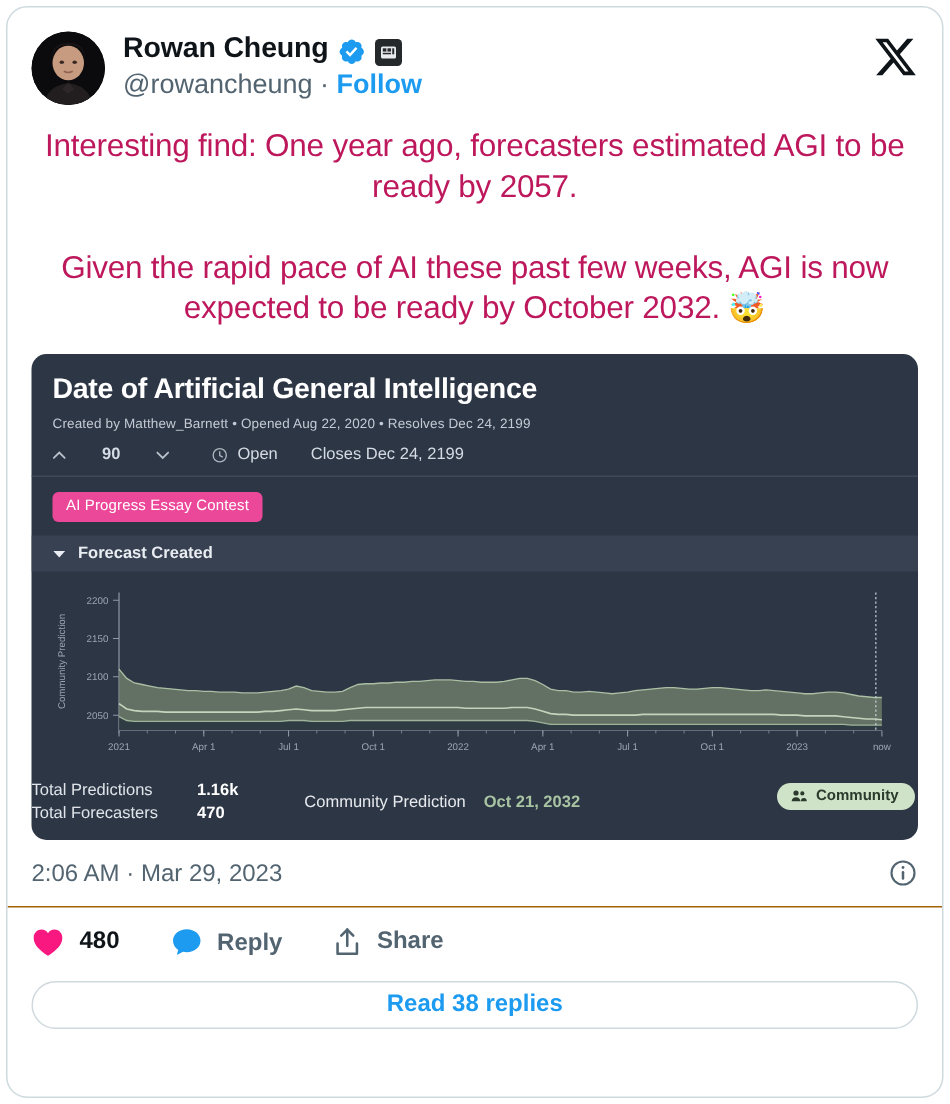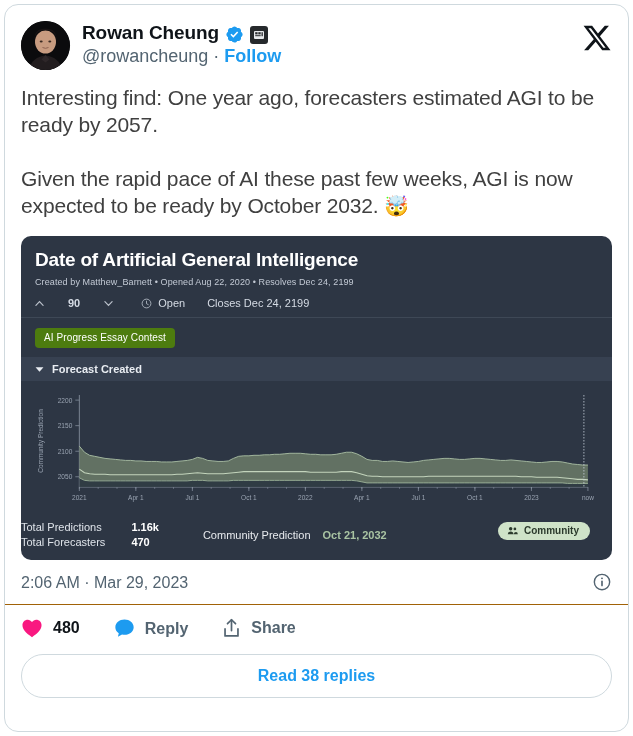--- a/index.html
+++ b/index.html
@@ -59,21 +59,21 @@
   .x-logo {
     position: absolute; right: 16px; top: 18px;
     width: 30px; height: 30px;
   }
   .x-logo svg { width: 30px; height: 30px; display: block; }
 
   
   .tw-text {
     padding: 14px 16px 0 16px;
     font-size: 21px; line-height: 27px;
-    color: #404040; letter-spacing: -0.15px;
+    color: #be185d; letter-spacing: -0.15px; text-align: center;
   }
   .tw-text p { margin: 0; }
   .tw-text .gap { height: 27px; }
   .emoji { font-size: 20px; }
 
   
   .embed {
     margin: 16px 16px 0 16px;
     background: #2d3644;
     border-radius: 10px;
@@ -100,21 +100,21 @@
   .meta-votes .cnt { font-weight: bold; font-size: 11px; }
   .meta-open {
     display:flex; align-items:center; gap:6px; margin-left: 28px;
   }
   .clock { width: 11px; height: 11px; display:block; opacity:.8; }
   .meta-closes { margin-left: 22px; }
 
   .tag-row { padding: 9px 14px 9px 14px; }
   .tag-pill {
     display:inline-block;
-    background: #4d7c0f;
+    background: #ec4899;
     color: #ffffff;
     font-size: 10px;
     padding: 4px 9px 5px 9px;
     border-radius: 4px;
     letter-spacing: .1px;
   }
 
   .section-bar {
     background: #38425233;
     background-color: #374151;
@@ -134,21 +134,21 @@
     font-size: 11px; color: #e7eaee;
     position: relative;
   }
   .foot-col1 { display: grid; grid-template-columns: auto auto; gap: 3px 26px; }
   .foot-col1 .lbl { color: #dfe4ea; white-space: nowrap; }
   .foot-col1 .val { font-weight: bold; color: #ffffff; }
   .foot-cp { margin-left: 44px; display:flex; align-items:baseline; gap: 12px; }
   .foot-cp .cp-lbl { color: #e7eaee; }
   .foot-cp .cp-val { color: #a9c4a3; font-weight: bold; }
   .community-pill {
-    position: absolute; right: 22px; top: 9px;
+    position: absolute; right: 2px; top: 9px;
     display: flex; align-items: center; gap: 6px;
     background: #cfe3c8; color: #2b3a2c;
     border-radius: 11px; padding: 3px 11px 4px 9px;
     font-size: 10px; font-weight: bold;
   }
   .community-pill svg { width: 11px; height: 11px; display:block; }
 
   
   .ts-row {
     display: flex; align-items: center;
@@ -171,21 +171,21 @@
   .act-like .lbl { color: #0f1419; }
   .act + .act { margin-left: 34px; }
   .heart { width: 22px; height: 20px; display: block; }
   .bubble { width: 21px; height: 21px; display: block; }
   .share { width: 19px; height: 20px; display: block; }
 
   
   .read-wrap { padding: 2px 16px 16px 16px; }
   .read-btn {
     display: flex; align-items: center; justify-content: center;
-    height: 44px;
+    height: 32px;
     border: 1px solid #cfd9de; border-radius: 22px;
     color: #1d9bf0; font-size: 16px; font-weight: bold;
     background: #fff; cursor: pointer;
   }
 </style>
 </head>
 <body>
 
 <div class="tweet-card">
 

